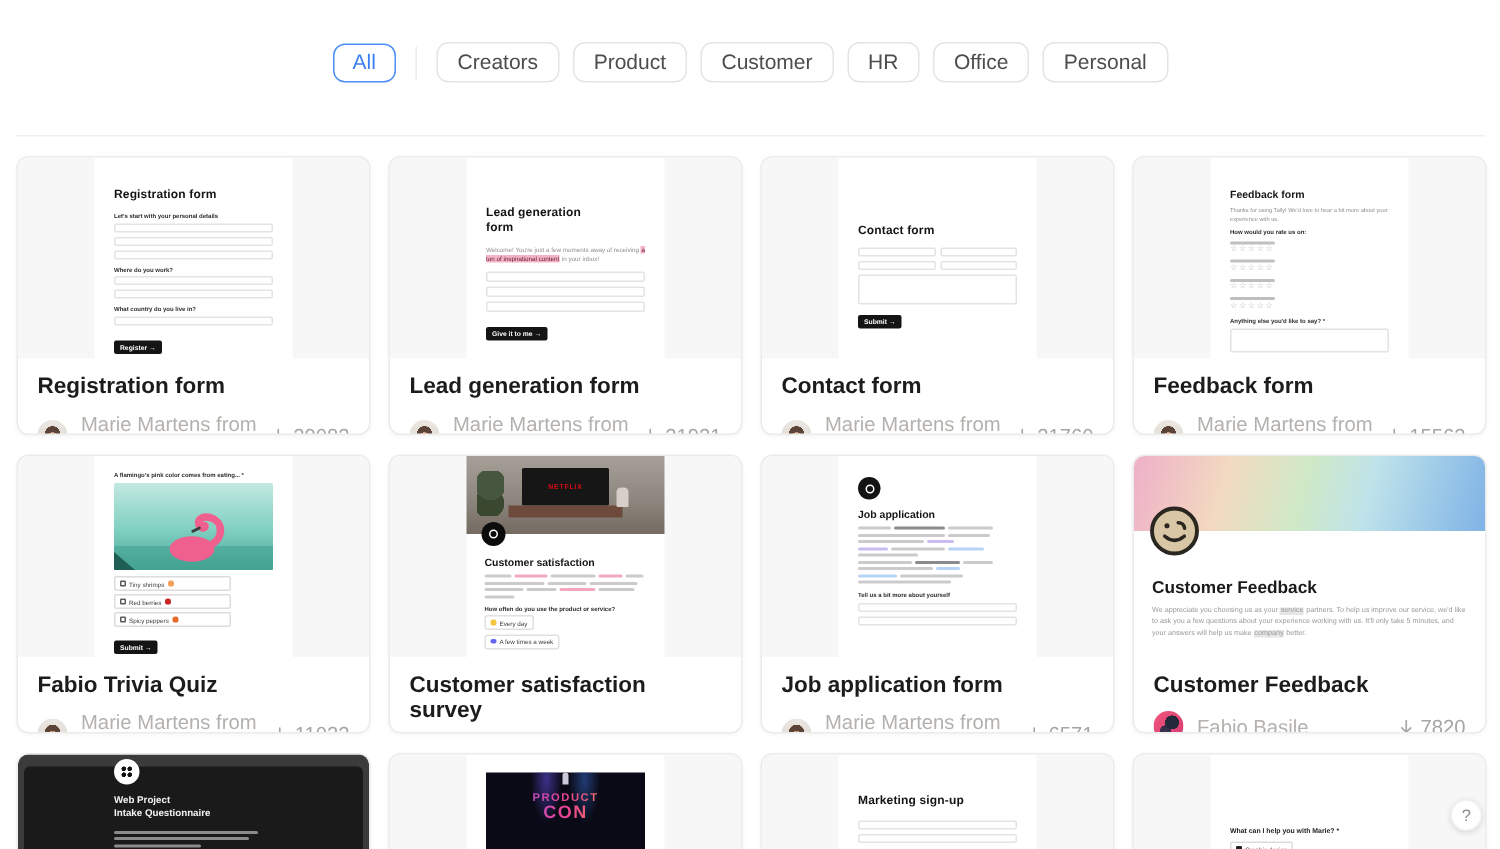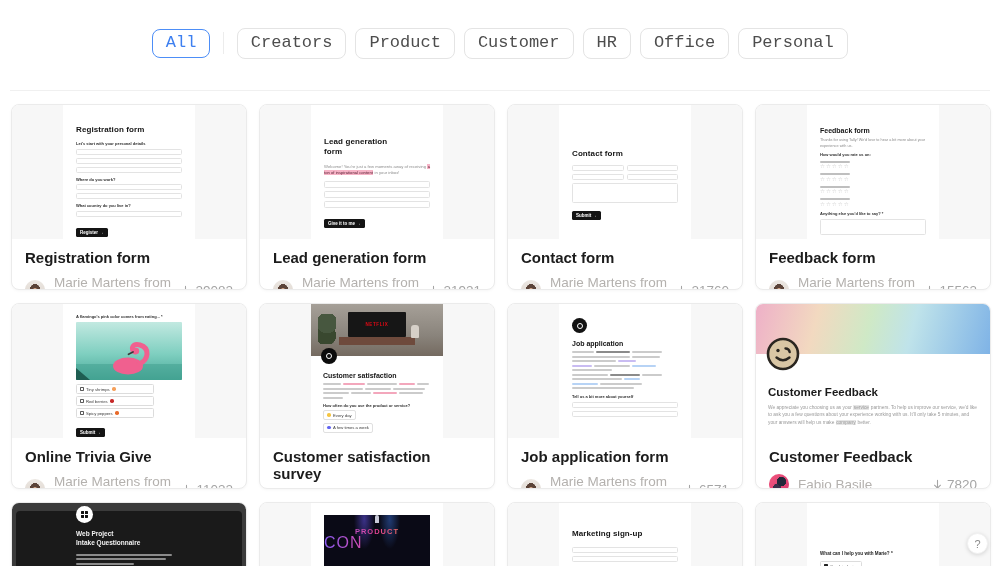--- a/index.html
+++ b/index.html
@@ -6,21 +6,21 @@
   html,body { background:#fff; }
   .page {
     position:relative; width:1000px; height:566px; overflow:hidden;
     background:#fff; font-family:"Liberation Sans", sans-serif;
   }
 
   
   .filterbar { position:absolute; top:28px; left:0; width:100%; display:flex; justify-content:center; align-items:center; gap:9px; }
   .fchip {
     border:1px solid #e4e4e4; border-radius:8px; background:#fff; color:#4d4d4d;
-    font-size:17px; padding:5px 13px; cursor:pointer; font-family:Liberation Mono, monospace; line-height:1.1;
+    font-size:14px; padding:5px 13px; cursor:pointer; font-family:Liberation Sans, sans-serif; line-height:1.1;
   }
   .fchip.selected { color:#3d7ff0; border:1.5px solid #4d8ef7; padding:4.5px 12.5px; }
   .vdiv { width:1px; height:22px; background:#ececec; margin:0 4px; }
   .hline { position:absolute; top:90px; left:10px; right:10px; height:1px; background:#f0f0f0; }
 
   
   .grid { position:absolute; top:104px; left:11px; display:grid; grid-template-columns:repeat(4,236px); column-gap:12px; row-gap:13px; }
   .card { width:236px; height:186px; background:#fff; border:1px solid #ebebeb; border-radius:8px; overflow:hidden; box-shadow:0 1px 3px rgba(0,0,0,0.04); cursor:pointer; }
   .preview { position:relative; height:134px; background:#f7f7f7; overflow:hidden; }
   .sheet { position:absolute; left:50%; transform:translateX(-50%); top:0; width:132px; height:134px; background:#fff; padding:0 13px; }
@@ -104,21 +104,21 @@
 
   
   .cover10 { position:relative; margin-top:12px; width:106px; margin-left:0; height:70px;
     background:
       radial-gradient(ellipse 16px 46px at 38% 6%, rgba(99,82,230,0.55), rgba(0,0,0,0) 65%),
       radial-gradient(ellipse 16px 46px at 62% 6%, rgba(60,120,230,0.45), rgba(0,0,0,0) 65%),
       #0a0a16; }
   .figure { width:3.5px; height:8px; background:#c9cad8; border-radius:2px 2px 0 0; margin:10px auto 0; }
   .pcgrad { background:linear-gradient(90deg,#8b5cf6,#e84393,#f5a623); -webkit-background-clip:text; background-clip:text; color:transparent; }
   .pc1 { text-align:center; font-size:7.5px; font-weight:700; letter-spacing:1px; margin-top:4px; }
-  .pc2 { font-size:16px; font-weight:400; line-height:0.85; letter-spacing:1px; }
+  .pc2 { text-align:center; font-size:12px; font-weight:700; line-height:0.85; letter-spacing:1px; }
   .q12 { font-size:4.6px; font-weight:700; color:#222; }
 
   
   .helpbtn { position:absolute; left:967px; top:533px; width:21px; height:21px; border-radius:50%;
     background:#fff; border:1px solid #f1f1f1; box-shadow:0 1px 4px rgba(0,0,0,0.14);
     display:flex; align-items:center; justify-content:center; font-size:11px; color:#8a8a8a; cursor:pointer; }
 </style>
 </head>
 <body>
 
@@ -299,21 +299,21 @@
             <div class="opt">
                 <span class="cb"></span>
                 <span class="optxt">Spicy peppers</span>
                 <span class="dot" style="background:#e86a2a;"></span>
               </div>
           </div>
           <div class="mbtn">Submit →</div>
         </div>
       </div>
       <div class="info">
-        <div class="title">Online Trivia Give</div>
+        <div class="title">Fabio Trivia Quiz</div>
         <div class="meta">
           <span class="avatar av-marie"></span>
           <span class="author">Marie Martens from Tally</span>
           <span class="dl">
             <svg width="11" height="11" viewBox="0 0 12 12">
                 <path d="M6 1.5v8M2.8 6.8 6 10l3.2-3.2" stroke="#a5a5a5" fill="none" stroke-width="1.2" stroke-linecap="round" stroke-linejoin="round"></path>
               </svg>
             <span>11032</span>
           </span>
         </div>

